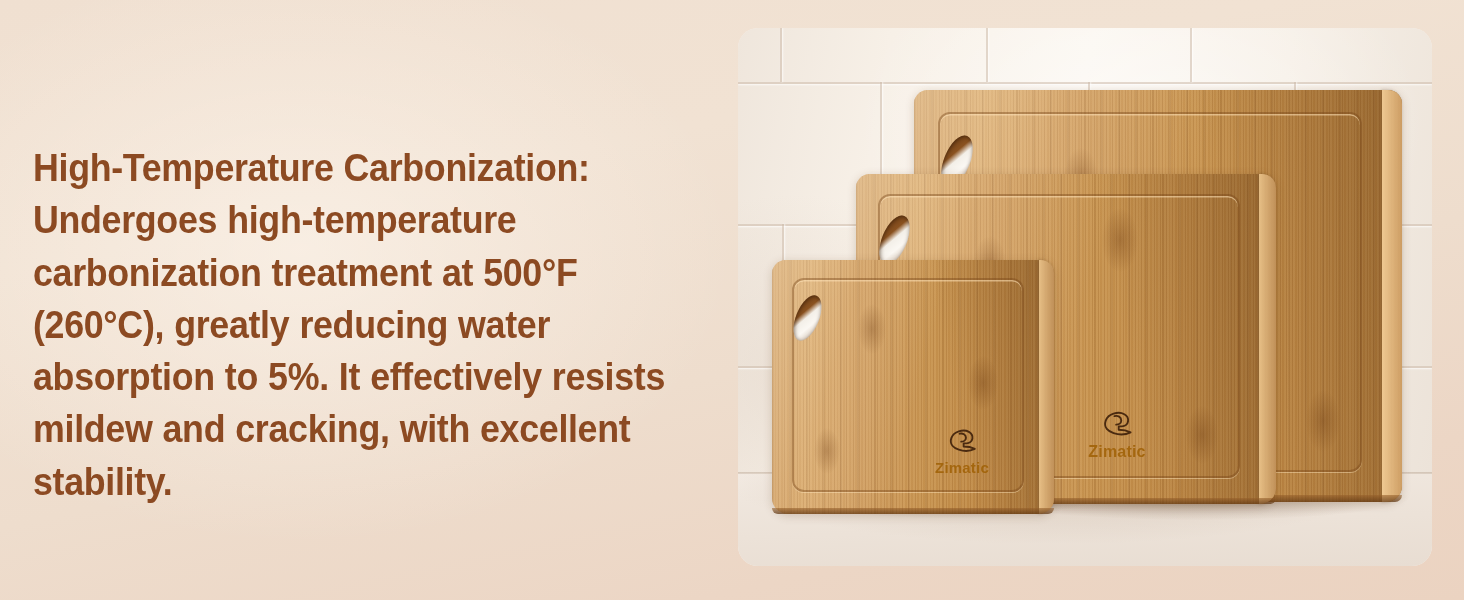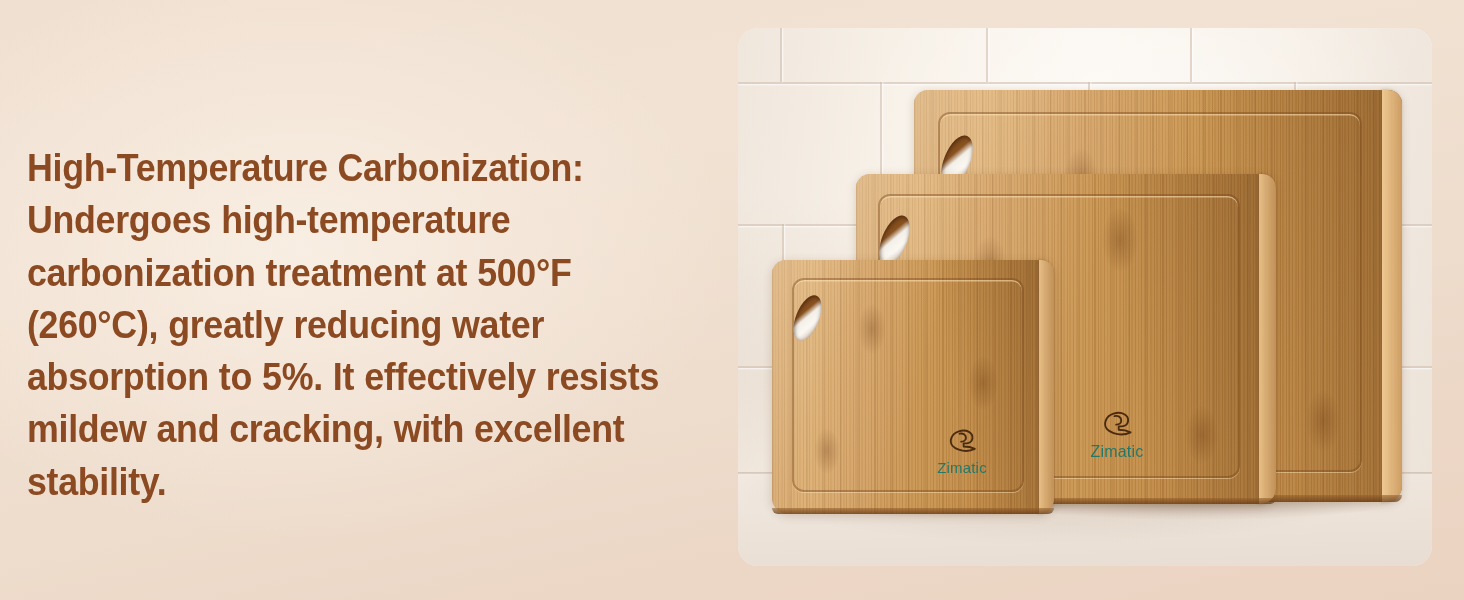--- a/index.html
+++ b/index.html
@@ -14,21 +14,21 @@
   .bg {
     position:absolute; inset:0;
     background:
       radial-gradient(ellipse 620px 420px at 300px 250px, rgba(255,248,240,0.55) 0%, rgba(255,248,240,0.0) 70%),
       linear-gradient(168deg, #f0e0d1 0%, #f1e2d3 30%, #eeddcd 58%, #ecd6c5 82%, #ebd3c1 100%);
   }
 
   
   .copy {
     position:absolute;
-    left:27px; top:142px;
+    left:33px; top:142px;
     width:690px;
   }
   .copy p {
     color:#8c4a22;
     font-size:38.5px;
     line-height:52.3px;
     font-weight:bold;
     letter-spacing:-0.35px;
     word-spacing:0.5px;
     font-stretch:condensed;
@@ -145,23 +145,23 @@
   .bottomedge{
     position:absolute; left:0; right:0;
     background:linear-gradient(180deg, rgba(150,95,42,0.55), rgba(98,57,20,0.75));
   }
 
   
   .logo{ position:absolute; text-align:center; color:#4a2a10; }
   .logo .helm{ display:block; margin:0 auto; }
   .logo .word{
     display:block;
-    font-weight:normal;
+    font-weight:bold;
     letter-spacing:0.2px;
-    color:#0f766e;
+    color:#a16207;
     opacity:0.88;
     font-family:"Liberation Sans", sans-serif;
   }
 
   
   .shadow{
     position:absolute;
     background:radial-gradient(ellipse at center, rgba(120,92,66,0.42), rgba(120,92,66,0) 72%);
     border-radius:50%;
   }

